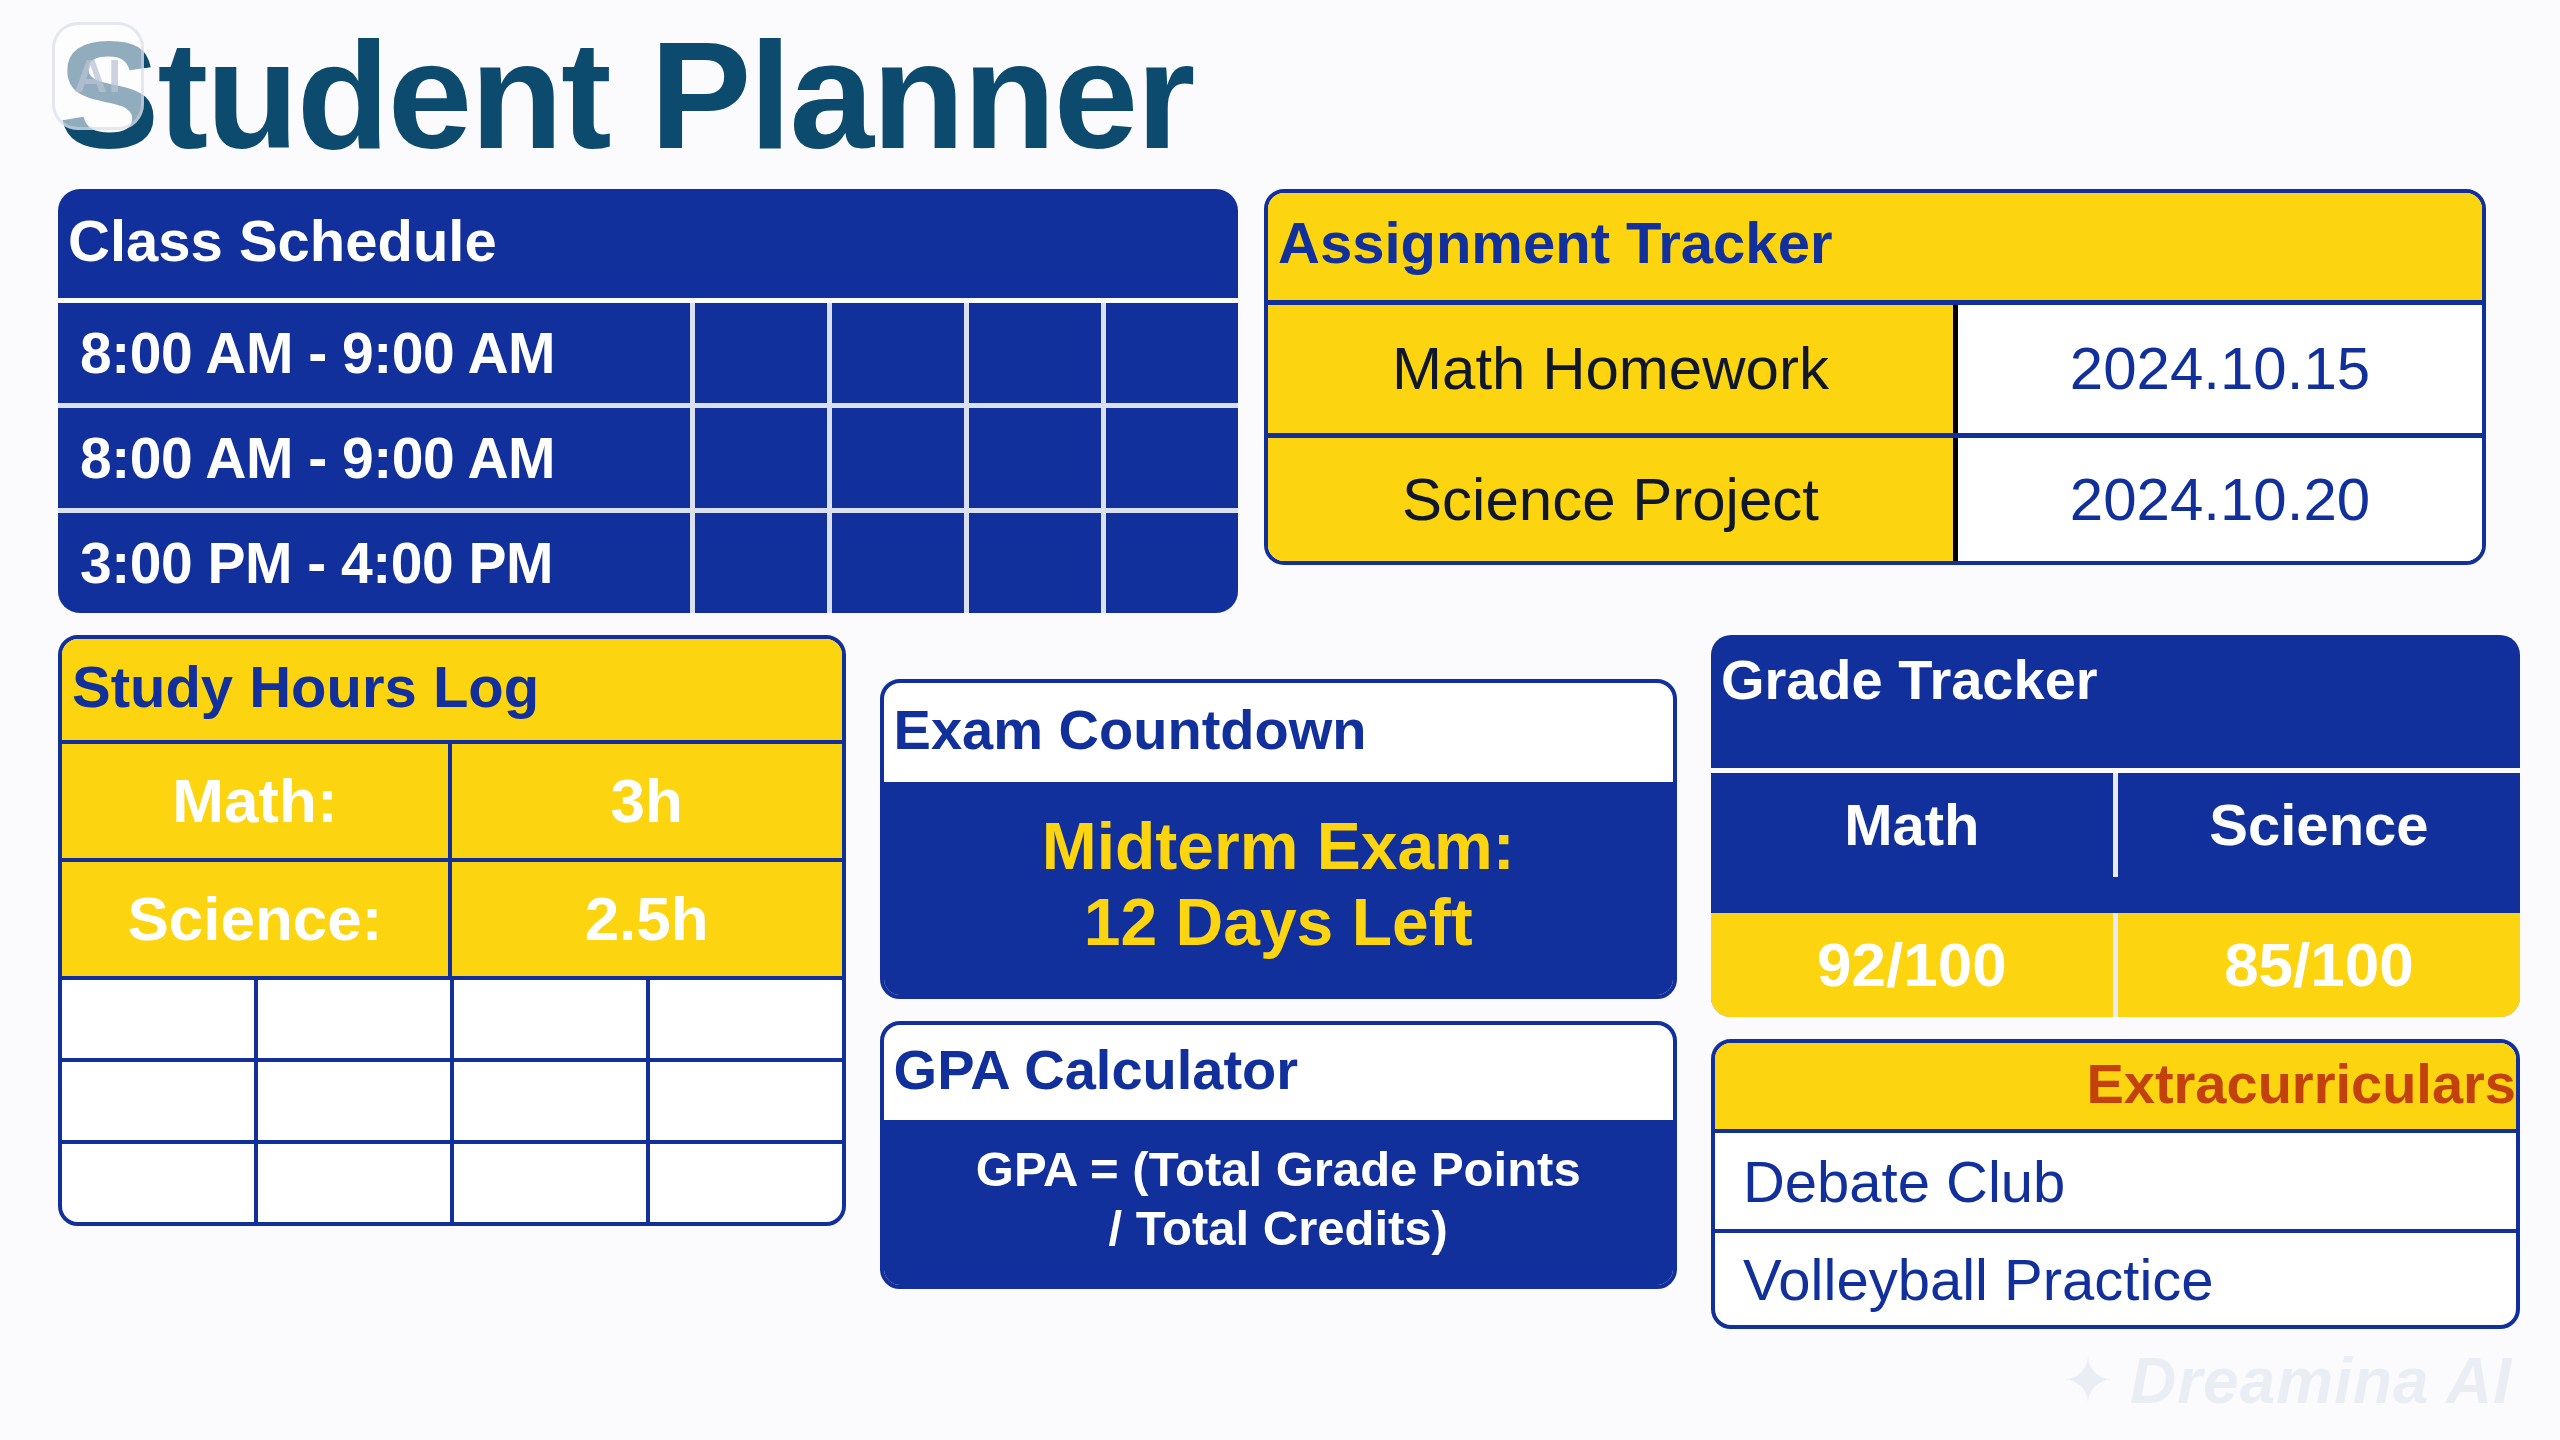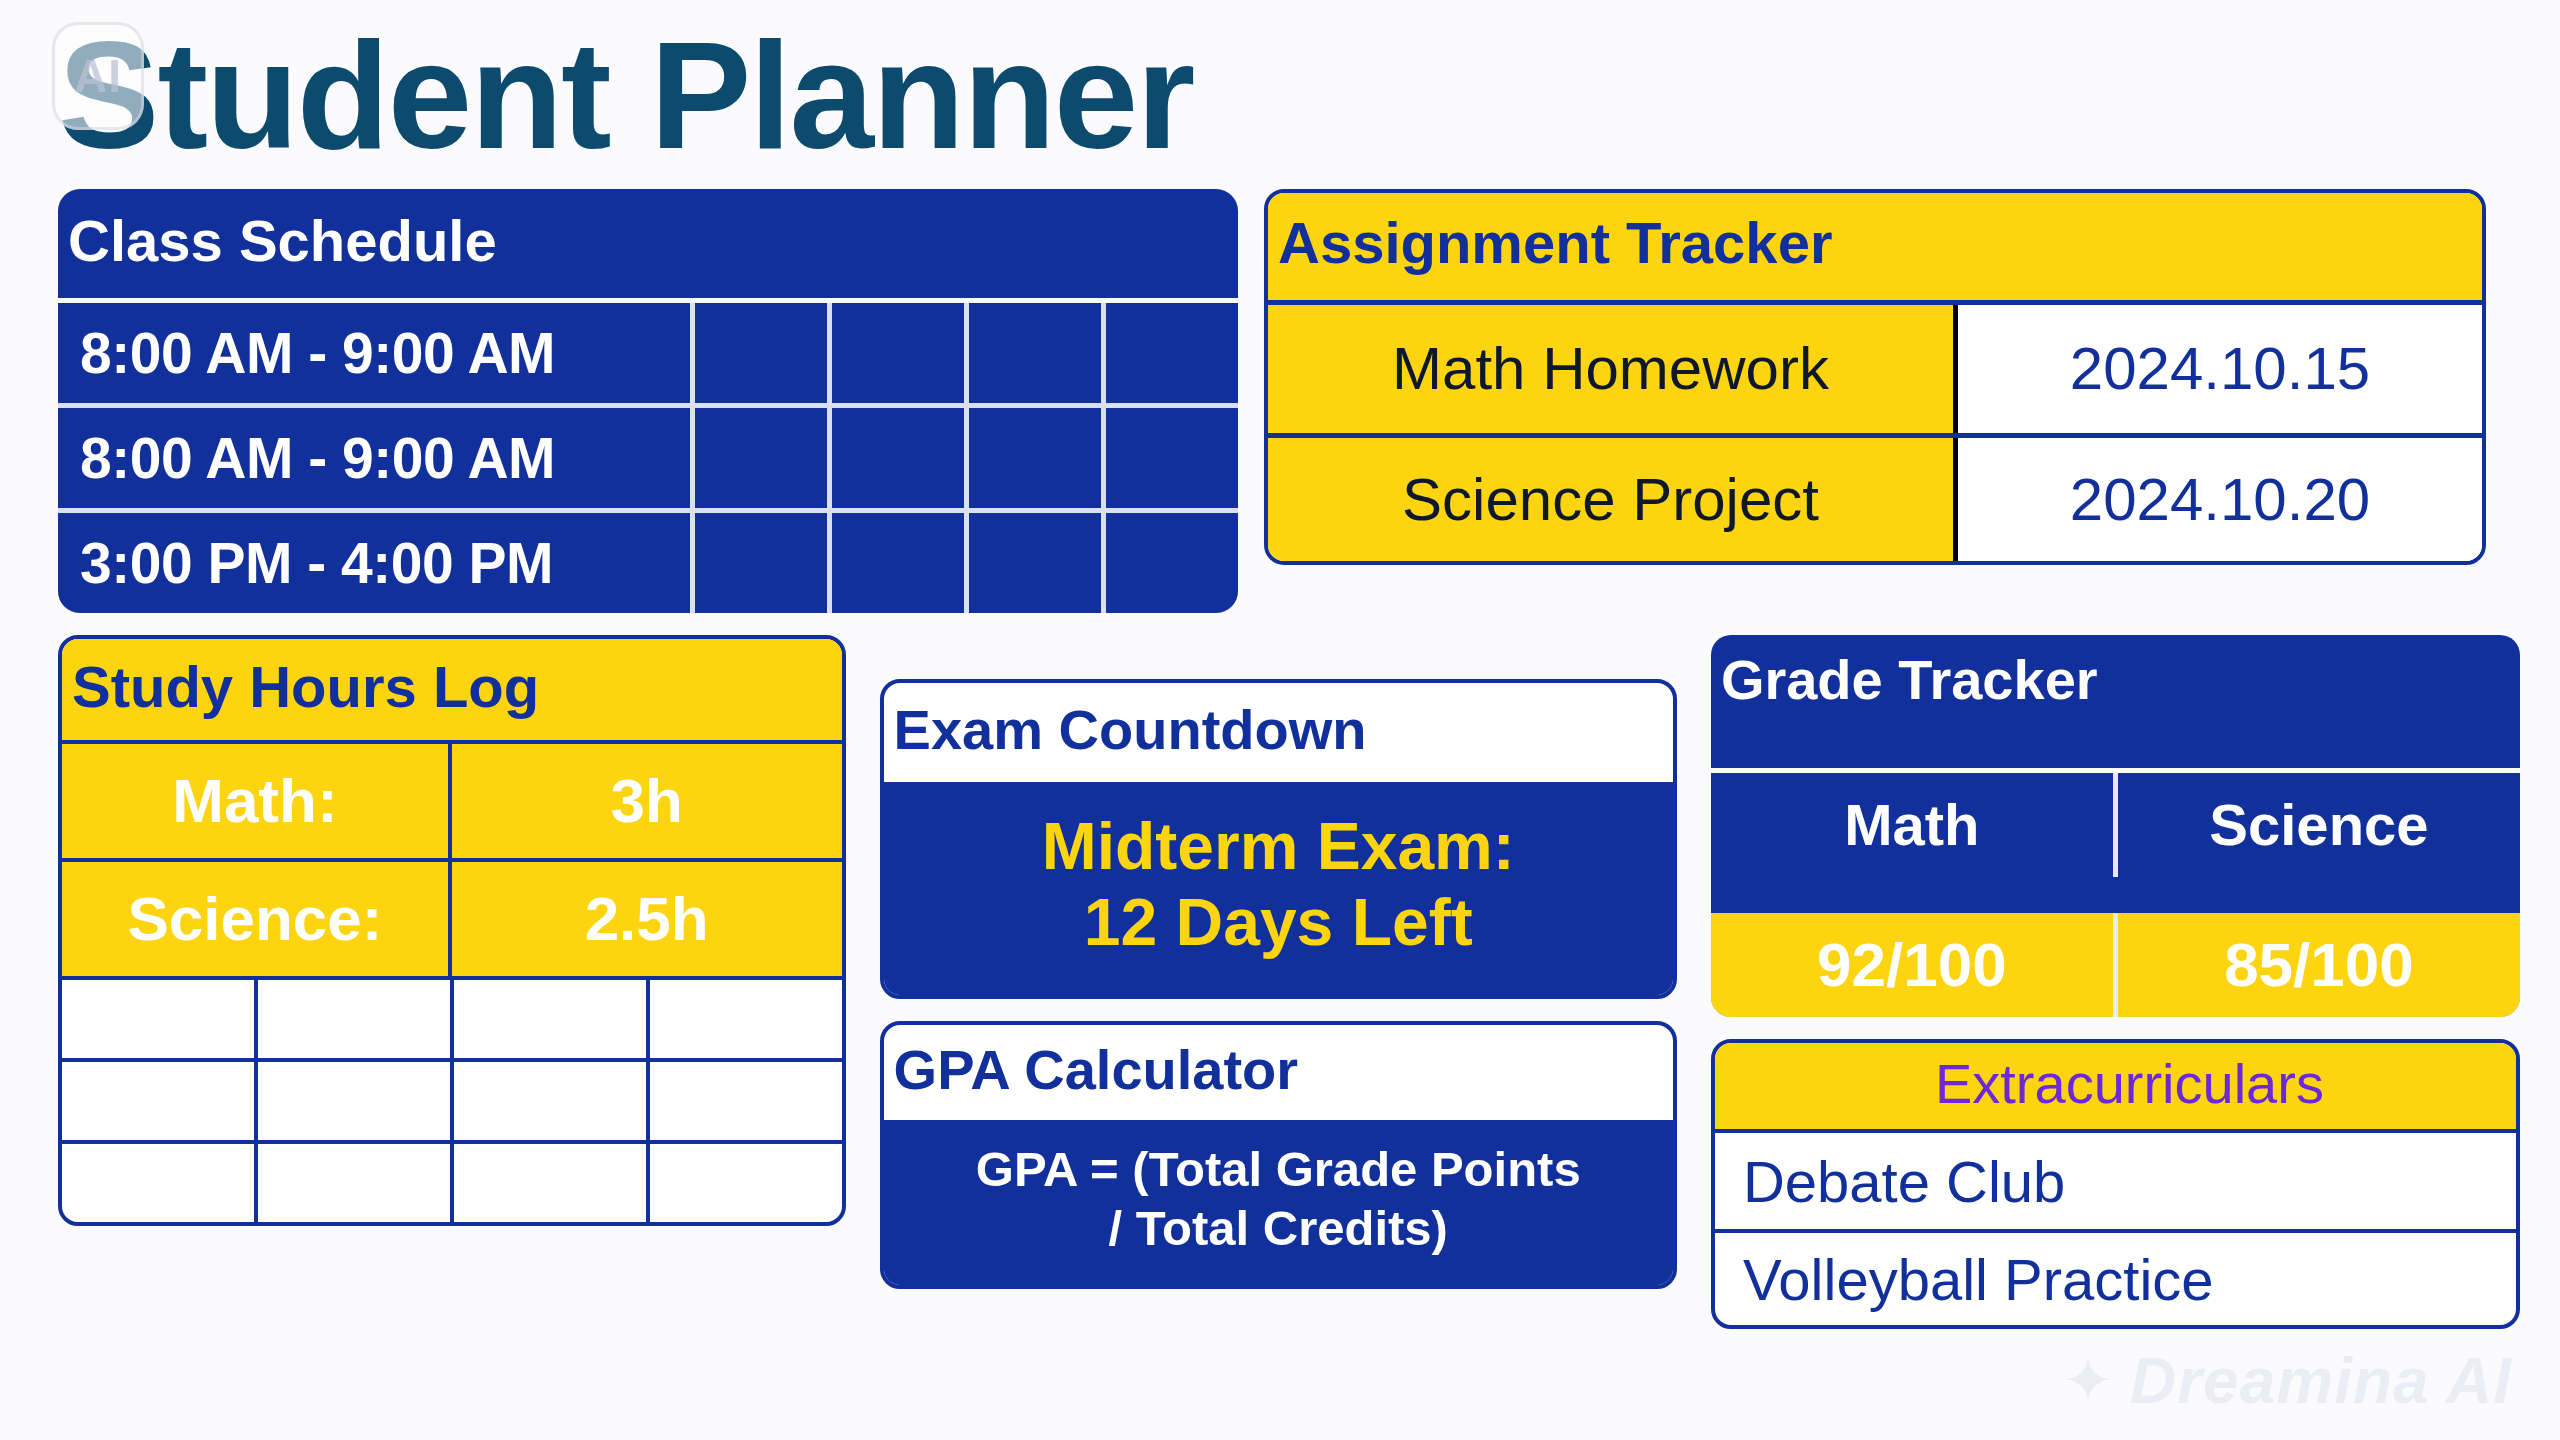--- a/index.html
+++ b/index.html
@@ -278,23 +278,23 @@
     white-space: nowrap;
   }
 
   #extracurriculars-card {
     background: #ffffff;
     border: 4px solid #12309b;
     border-radius: 20px;
     overflow: hidden;
   }
   #extracurriculars-card .card-title {
-    background: #fcd40f; color: #6d28d9;
-    font-size: 56px; font-weight: normal;
-    text-align: center; padding: 10px 0 14px 28px;
+    background: #fcd40f; color: #c2410c;
+    font-size: 56px; font-weight: bold;
+    text-align: right; padding: 10px 0 14px 28px;
     border-bottom: 4px solid #12309b;
   }
   .ex-row {
     height: 96px;
     display: flex; align-items: center;
     padding-left: 28px;
     color: #12309b;
     font-size: 58px;
     white-space: nowrap;
   }

